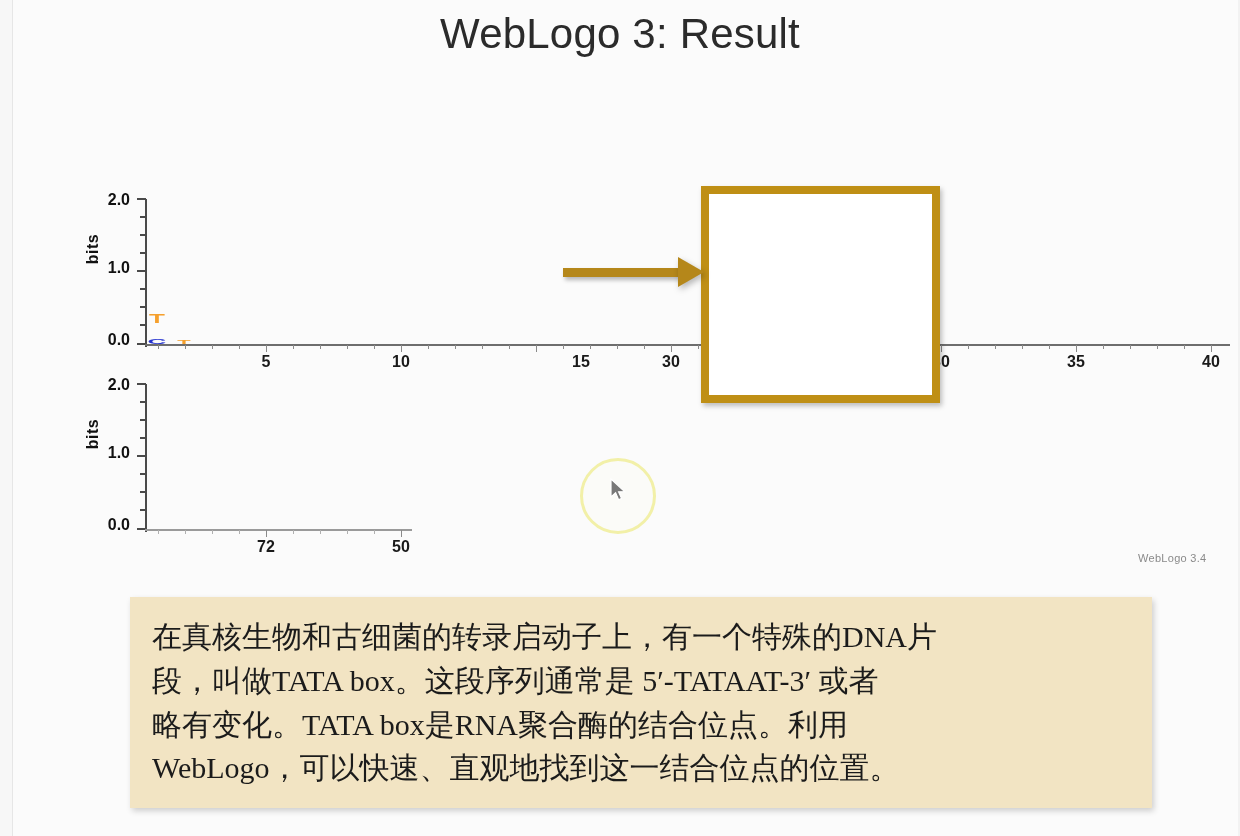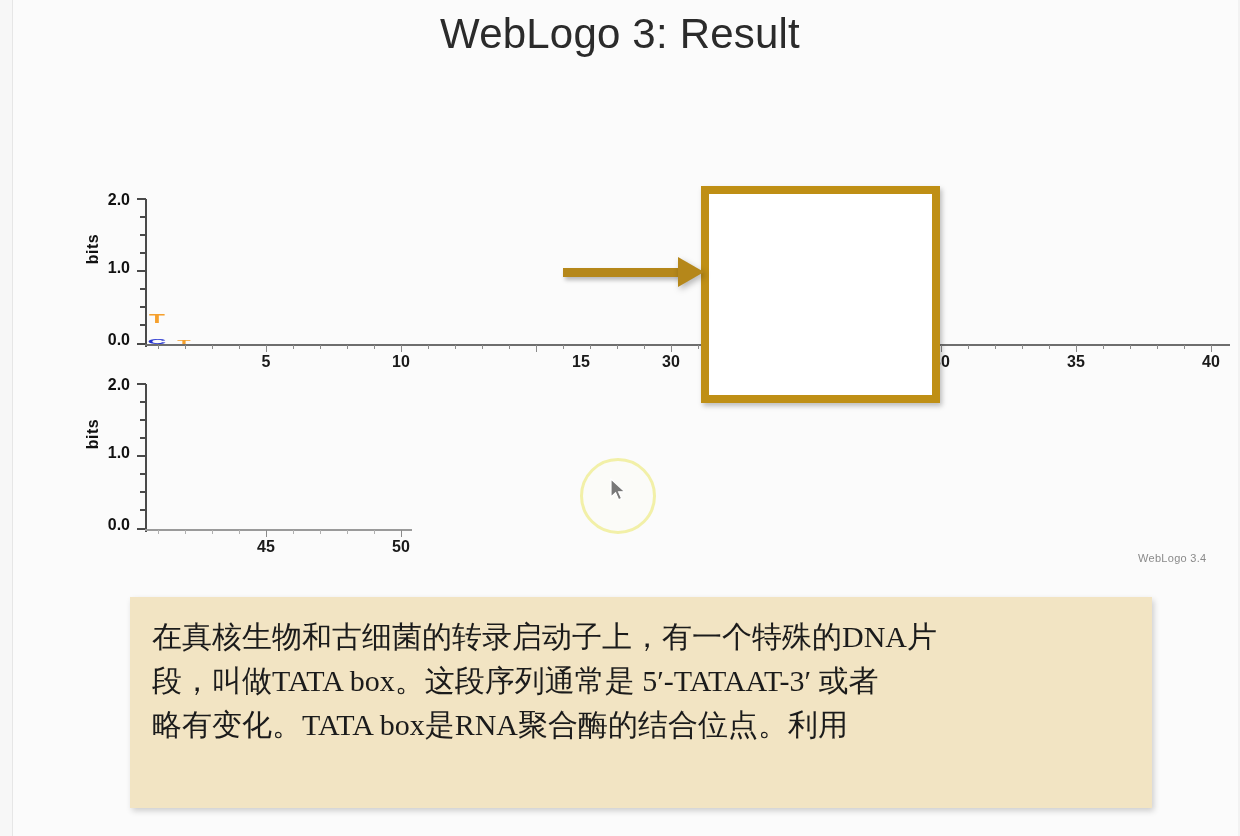--- a/index.html
+++ b/index.html
@@ -247,41 +247,42 @@
       <div class="xtick minor" style="left:115px;top:160px;background:#b0b0b0;"></div>
       <div class="xtick minor" style="left:142px;top:160px;background:#b0b0b0;"></div>
       <div class="xtick minor" style="left:169px;top:160px;background:#b0b0b0;"></div>
       <div class="xtick major" style="left:196px;top:160px;background:#8a8a8a;"></div>
       <div class="xtick minor" style="left:223px;top:160px;background:#b0b0b0;"></div>
       <div class="xtick minor" style="left:250px;top:160px;background:#b0b0b0;"></div>
       <div class="xtick minor" style="left:277px;top:160px;background:#b0b0b0;"></div>
       <div class="xtick minor" style="left:304px;top:160px;background:#b0b0b0;"></div>
       <div class="xtick major" style="left:331px;top:160px;background:#8a8a8a;"></div>
 
-      <div class="xtick-label" style="left:196px;top:168px;">45</div>
+      <div class="xtick-label" style="left:196px;top:168px;">72</div>
       <div class="xtick-label" style="left:331px;top:168px;">50</div>
     </div>
   </div>
 
   <div class="hl-box">
     <div class="hl-inner"></div>
   </div>
 
 
   <div class="arrow">
     <div class="arrow-line"></div>
     <div class="arrow-head"></div>
   </div>
 
   <div class="credit">WebLogo 3.4</div>
 
   <div class="caption">
     <div>在真核生物和古细菌的转录启动子上，有一个特殊的DNA片</div>
     <div>段，叫做TATA box。这段序列通常是 5′-TATAAT-3′ 或者</div>
     <div>略有变化。TATA box是RNA聚合酶的结合位点。利用</div>
+    <div>WebLogo，可以快速、直观地找到这一结合位点的位置。</div>
   </div>
 
   <div class="click-ring"></div>
   <div class="cursor">
     <svg width="18" height="26" viewBox="0 0 18 26">
       <path d="M1,1 L1,19 L5.6,14.8 L8.6,21.8 L11.6,20.4 L8.6,13.8 L14.6,13.6 Z" fill="#787878" stroke="#ffffff" stroke-width="1.2"></path>
     </svg>
   </div>
 
 </div>

